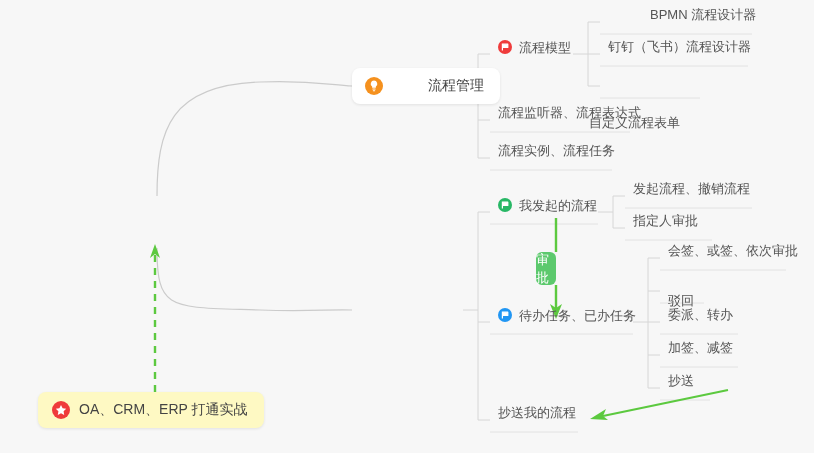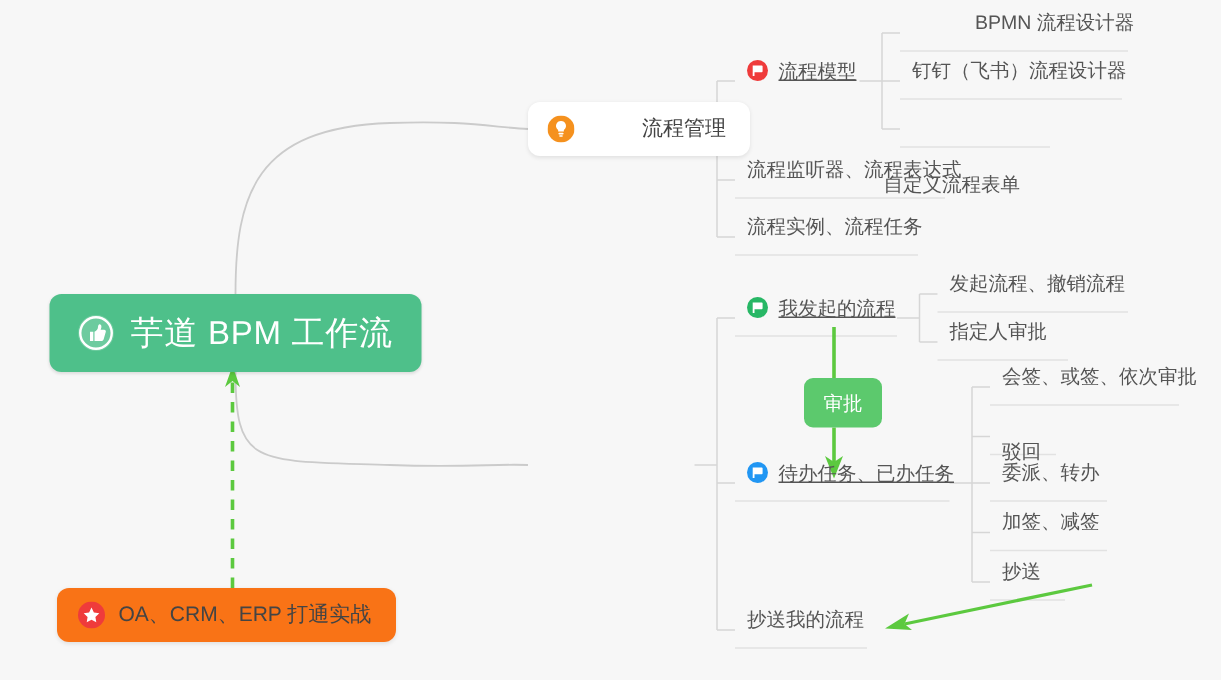--- a/index.html
+++ b/index.html
@@ -47,27 +47,27 @@
   
   .leaf{
     position:absolute;
     font-size:13px;color:#555;
     white-space:nowrap;
     padding:0 8px 5px 8px;
     box-sizing:border-box;
     display:flex;align-items:flex-end;
   }
   .leaf .lbl{line-height:14px;}
-  .leaf.with-icon{padding-left:8px;text-decoration:underline;}
+  .leaf.with-icon{padding-left:8px;}
   .leaf .ic{margin-right:7px;margin-bottom:1px;}
 
   
   .card-node{
     position:absolute;
-    background:#f97316;border-radius:8px;
+    background:#fef9c3;border-radius:8px;
     display:flex;align-items:center;
     box-shadow:0 1px 3px rgba(0,0,0,.09);
     box-sizing:border-box;
     padding:0 16px 0 14px;
     height:36px;white-space:nowrap;
   }
   .card-label{font-size:14px;color:#444;margin-left:9px;}
 
   
   .pill{
@@ -164,31 +164,20 @@
       <path d="M556,285 L556,308" stroke="#5cc93f" stroke-width="2.4" fill="none"></path>
       <path d="M556,319 L550,304 L556,308 L562,304 Z" fill="#5cc93f"></path>
     </g>
 
     <g>
       <path d="M728,390 L603,416" stroke="#5cc93f" stroke-width="2.2" fill="none"></path>
       <path d="M590,419 L606,409 L603,416 L608,420 Z" fill="#5cc93f"></path>
     </g>
   </svg>
 
-  <div class="root-node">
-    <span class="icon icon-lg">
-      <svg width="26" height="26" viewBox="0 0 26 26">
-        <circle cx="13" cy="13" r="12" fill="#ffffff" opacity="0.18"></circle>
-        <circle cx="13" cy="13" r="10.5" fill="none" stroke="#ffffff" stroke-width="1.6"></circle>
-        <path d="M9 12.2 h2.2 v6.2 H9 z" fill="#ffffff"></path>
-        <path d="M12 12.2 c0 0 1.6-0.6 2.1-2 0.4-1.1 0.1-2.6 0.9-2.9 0.9-0.3 1.7 0.5 1.6 1.7 -0.1 0.9-0.5 1.8-0.5 1.8 h2.3 c0.9 0 1.4 0.8 1.1 1.6 l-1.3 4.4 c-0.2 0.8-0.8 1.6-1.9 1.6 H12 z" fill="#ffffff"></path>
-      </svg>
-    </span>
-    <span class="root-label">芋道 BPM 工作流</span>
-  </div>
 
   <div class="branch-node" style="left:352px;top:68px;">
     <span class="icon">
       <svg width="18" height="18" viewBox="0 0 18 18">
         <circle cx="9" cy="9" r="9" fill="#f5911e"></circle>
         <path d="M9 3.6 a3.3 3.3 0 0 0-1.9 6 v1.1 h3.8 v-1.1 A3.3 3.3 0 0 0 9 3.6 z" fill="#ffffff"></path>
         <rect x="7.3" y="11.5" width="3.4" height="1.1" rx="0.5" fill="#ffffff"></rect>
         <rect x="7.8" y="13.2" width="2.4" height="1" rx="0.5" fill="#ffffff"></rect>
       </svg>
     </span>
@@ -237,21 +226,21 @@
   </div>
 
   <div class="leaf" style="left:625px;top:182px;">
     <span class="lbl">发起流程、撤销流程</span>
   </div>
 
   <div class="leaf" style="left:625px;top:214px;">
     <span class="lbl">指定人审批</span>
   </div>
 
-  <div class="pill" style="left:536px;top:252px;width:52px;height:33px;">
+  <div class="pill" style="left:536px;top:252px;width:20px;height:33px;">
     <span>审批</span>
   </div>
 
   <div class="leaf with-icon" style="left:490px;top:308px;">
     <span class="icon icon-sm ic">
       <svg width="14" height="14" viewBox="0 0 14 14">
         <circle cx="7" cy="7" r="7" fill="#2196f3"></circle>
         <path d="M4.4 3.6 v7 M4.4 4.2 h5.4 v3.3 H4.4 z" stroke="#ffffff" stroke-width="1.2" fill="#ffffff" stroke-linejoin="round"></path>
       </svg>
     </span>

